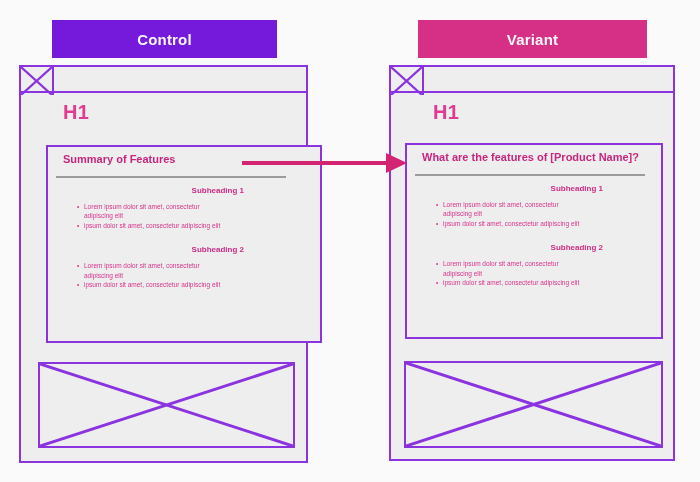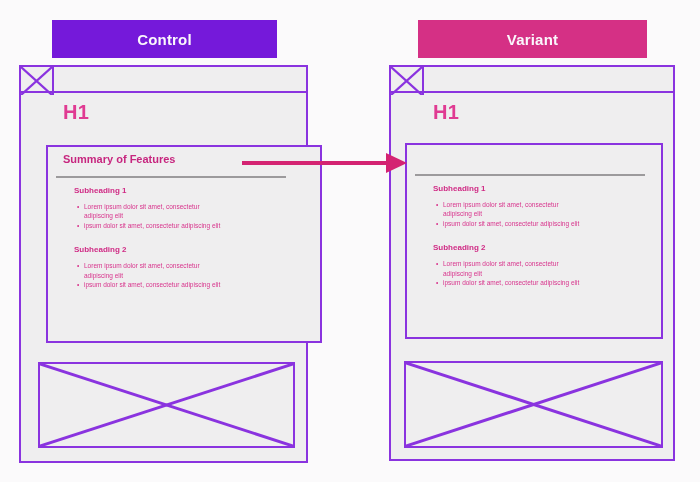--- a/index.html
+++ b/index.html
@@ -64,21 +64,21 @@
 
   .wf-heading{
     position:absolute;left:15px;top:6px;right:6px;
     color:var(--heading-pink);font-size:11px;font-weight:700;
   }
   .wf-divider{
     position:absolute;left:8px;top:29px;width:230px;height:2px;
     background:var(--divider);
   }
   .wf-sections{position:absolute;left:26px;top:39px;width:170px;}
-  .wf-sub{color:var(--sub-pink);font-size:8px;font-weight:700;}
+  .wf-sub{color:var(--sub-pink);font-size:8px;font-weight:700;text-align:right;}
   .wf-bullets{
     list-style:none;margin:7px 0 15px 3px;width:152px;
   }
   .wf-bullets li{
     position:relative;padding-left:7px;
     color:var(--bullet-pink);font-size:6.5px;line-height:1.45;
   }
   .wf-bullets li::before{
     content:"\2022";position:absolute;left:0;top:0;color:var(--bullet-pink);
   }
@@ -150,20 +150,21 @@
       <div class="wf-logo">
         <svg class="x-svg" viewBox="0 0 100 100" preserveAspectRatio="none" aria-hidden="true">
           <line x1="0" y1="0" x2="100" y2="100" stroke-width="2.2" vector-effect="non-scaling-stroke"></line>
           <line x1="100" y1="0" x2="0" y2="100" stroke-width="2.2" vector-effect="non-scaling-stroke"></line>
         </svg>
       </div>
     </div>
     <div class="wf-h1">H1</div>
 
     <div class="wf-content">
+      <div class="wf-heading">What are the features of [Product Name]?</div>
       <div class="wf-divider"></div>
       <div class="wf-sections">
         <div class="wf-sub">Subheading 1</div>
         <ul class="wf-bullets">
           <li>Lorem ipsum dolor sit amet, consectetur adipiscing elit</li>
           <li>ipsum dolor sit amet, consectetur adipiscing elit</li>
         </ul>
         <div class="wf-sub">Subheading 2</div>
         <ul class="wf-bullets">
           <li>Lorem ipsum dolor sit amet, consectetur adipiscing elit</li>

